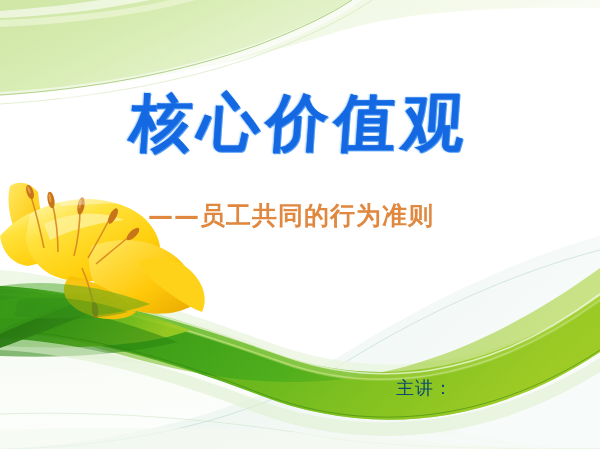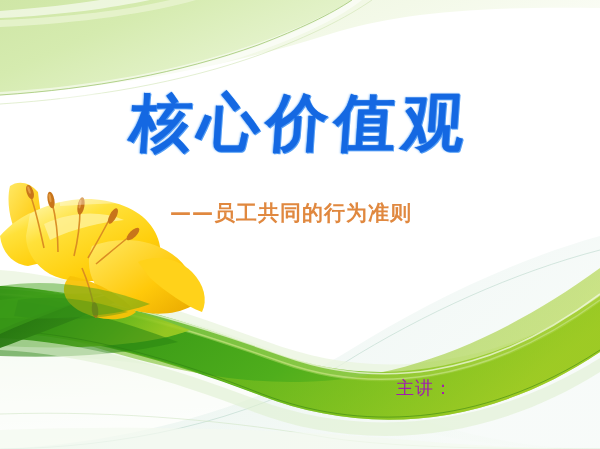--- a/index.html
+++ b/index.html
@@ -53,37 +53,37 @@
     left: 0;
     top: 199px;
     width: 600px;
     text-align: center;
     padding-right: 18px;
     box-sizing: border-box;
   }
   #subtitle {
     display: inline-block;
     font-family: "DejaVu Sans", "Liberation Sans", sans-serif;
-    font-size: 21px;
+    font-size: 25px;
     font-weight: bold;
     letter-spacing: 1px;
     color: #e0883f;
     white-space: nowrap;
   }
   #presenter-block {
     position: absolute;
     left: 396px;
     top: 376px;
     width: 170px;
   }
   #presenter {
     font-family: "DejaVu Sans", "Liberation Sans", sans-serif;
     font-size: 18px;
     font-weight: normal;
-    color: #a21caf;
+    color: #0c4a6e;
     letter-spacing: 1px;
     white-space: nowrap;
   }
 </style>
 </head>
 <body>
 
 <div id="slide">
 
   <svg id="bg-svg" viewBox="0 0 600 449" preserveAspectRatio="none">

